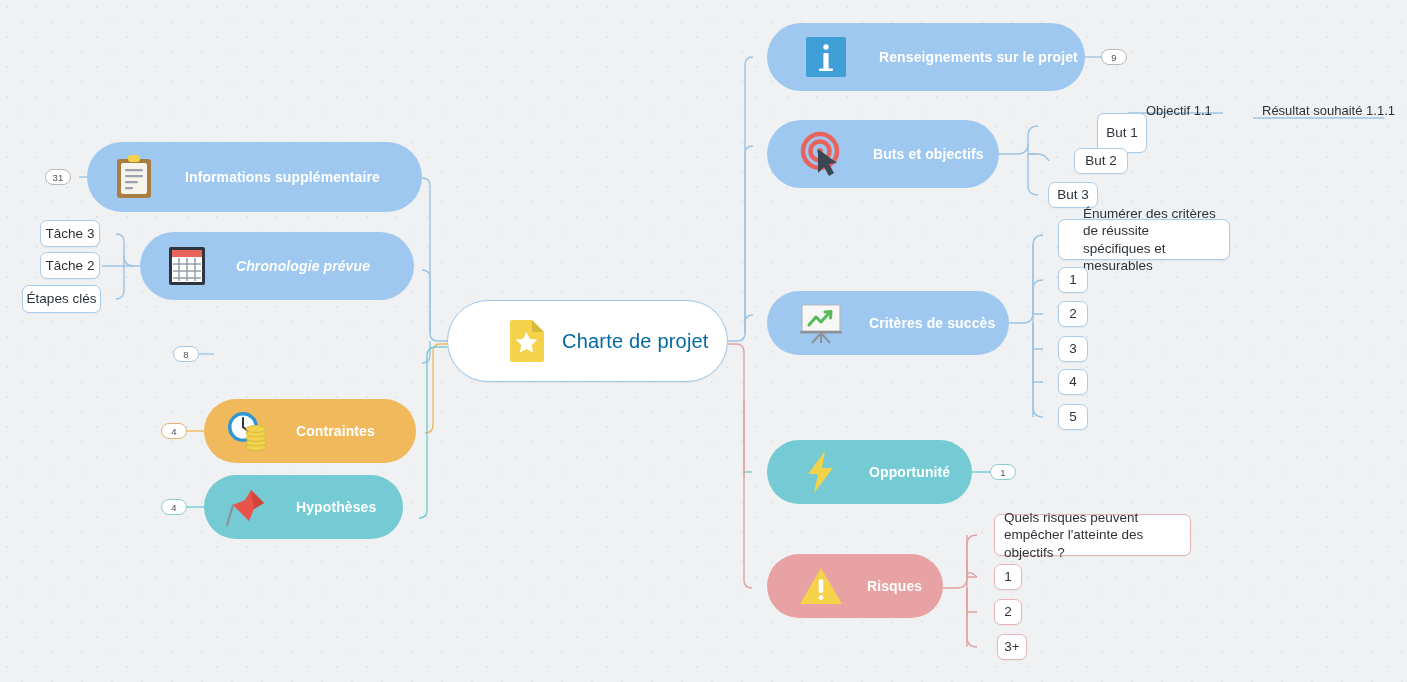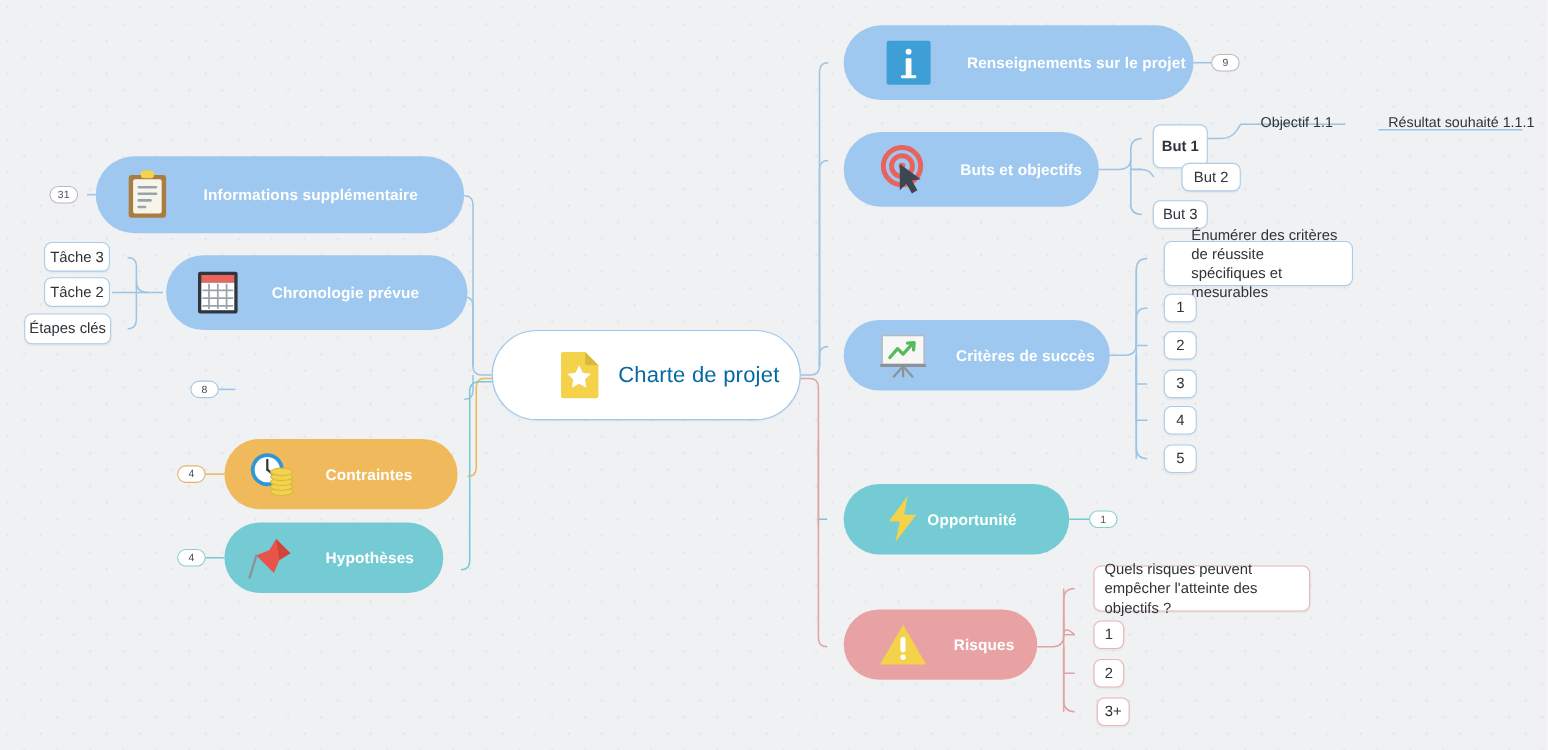--- a/index.html
+++ b/index.html
@@ -177,21 +177,21 @@
         <rect x="11" y="15" width="18" height="2.3" rx="1" fill="#9aa3ab"></rect>
         <rect x="11" y="21" width="18" height="2.3" rx="1" fill="#9aa3ab"></rect>
         <rect x="11" y="27" width="13" height="2.3" rx="1" fill="#9aa3ab"></rect>
         <rect x="11" y="33" width="8" height="2.3" rx="1" fill="#9aa3ab"></rect>
       </svg>
     </div>
     <span class="lbl" style="margin-left:28px;">Informations supplémentaire</span>
   </div>
   <div class="badge" style="left:45px; top:169px;">31</div>
 
-  <div class="topic" style="left:151px; top:232px; width:274px; height:68px; background:#9ec8ef; padding-left:24px;">
+  <div class="topic" style="left:140px; top:232px; width:274px; height:68px; background:#9ec8ef; padding-left:24px;font-style:italic;">
     <div class="ico" style="width:46px;height:46px;">
       <svg class="icon" width="42" height="44" viewBox="0 0 42 44">
         <rect x="3" y="3" width="36" height="38" rx="2" fill="#2f3640"></rect>
         <rect x="6" y="6" width="30" height="7" fill="#e8665c"></rect>
         <rect x="6" y="13" width="30" height="25" fill="#ffffff"></rect>
         <g stroke="#9aa3ab" stroke-width="1.6">
           <line x1="13" y1="14" x2="13" y2="37"></line>
           <line x1="21" y1="14" x2="21" y2="37"></line>
           <line x1="29" y1="14" x2="29" y2="37"></line>
           <line x1="7" y1="20" x2="35" y2="20"></line>
@@ -257,21 +257,21 @@
     <div class="ico" style="width:50px;height:48px;">
       <svg class="icon" width="50" height="48" viewBox="0 0 50 48">
         <circle cx="21" cy="21" r="17" fill="none" stroke="#e8635c" stroke-width="4.5"></circle>
         <circle cx="21" cy="21" r="9.5" fill="none" stroke="#e8635c" stroke-width="4.5"></circle>
         <circle cx="21" cy="21" r="3" fill="#e8635c"></circle>
         <path d="M19 19 L19 43 L25 37 L30 46 L35 43 L30 34 L38 33 Z" fill="#3c4754"></path>
       </svg>
     </div>
     <span class="lbl" style="margin-left:24px;">Buts et objectifs</span>
   </div>
-  <div class="subbox" style="left:1048px; top:113px; width:50px; height:40px; justify-content:center;font-weight:bold;">But 1</div>
+  <div class="subbox" style="left:1097px; top:113px; width:50px; height:40px; justify-content:center;">But 1</div>
   <div class="subbox" style="left:1074px; top:148px; width:54px; height:26px; justify-content:center;">But 2</div>
   <div class="subbox" style="left:1048px; top:182px; width:50px; height:26px; justify-content:center;">But 3</div>
   <div class="ulabel" style="left:1146px; top:103px;text-align:center;">Objectif 1.1</div>
   <div class="ulabel" style="left:1262px; top:103px;">Résultat souhaité 1.1.1</div>
 
   <div class="topic" style="left:767px; top:291px; width:242px; height:64px; background:#9ec8ef; padding-left:30px;">
     <div class="ico" style="width:48px;height:46px;">
       <svg class="icon" width="48" height="46" viewBox="0 0 48 46">
         <rect x="5" y="5" width="38" height="26" rx="1" fill="#f7f7f5" stroke="#b4b9bd" stroke-width="1.2"></rect>
         <path d="M12 25 L19 17 L24 22 L33 12" fill="none" stroke="#55bb5a" stroke-width="3" stroke-linecap="round" stroke-linejoin="round"></path>
@@ -290,21 +290,21 @@
   <div class="subbox" style="left:1058px; top:336px; width:30px; height:26px; justify-content:center;">3</div>
   <div class="subbox" style="left:1058px; top:369px; width:30px; height:26px; justify-content:center;">4</div>
   <div class="subbox" style="left:1058px; top:404px; width:30px; height:26px; justify-content:center;">5</div>
 
   <div class="topic" style="left:767px; top:440px; width:205px; height:64px; background:#74cbd4; padding-left:32px;">
     <div class="ico" style="width:44px;height:46px;">
       <svg class="icon" width="40" height="46" viewBox="0 0 40 46">
         <path d="M24 2 L7 25 L17 25 L13 44 L32 19 L21 19 Z" fill="#f4d249"></path>
       </svg>
     </div>
-    <span class="lbl" style="">Opportunité</span>
+    <span class="lbl" style="margin-left:26px;">Opportunité</span>
   </div>
   <div class="badge teal" style="left:990px; top:464px;">1</div>
 
   <div class="topic" style="left:767px; top:554px; width:176px; height:64px; background:#e8a2a3; padding-left:30px;">
     <div class="ico" style="width:48px;height:46px;">
       <svg class="icon" width="46" height="42" viewBox="0 0 46 42">
         <path d="M23 3 L44 39 L2 39 Z" fill="#f4d249"></path>
         <rect x="20.6" y="14" width="4.6" height="14" rx="2" fill="#ffffff"></rect>
         <circle cx="23" cy="32.5" r="2.4" fill="#ffffff"></circle>
       </svg>

